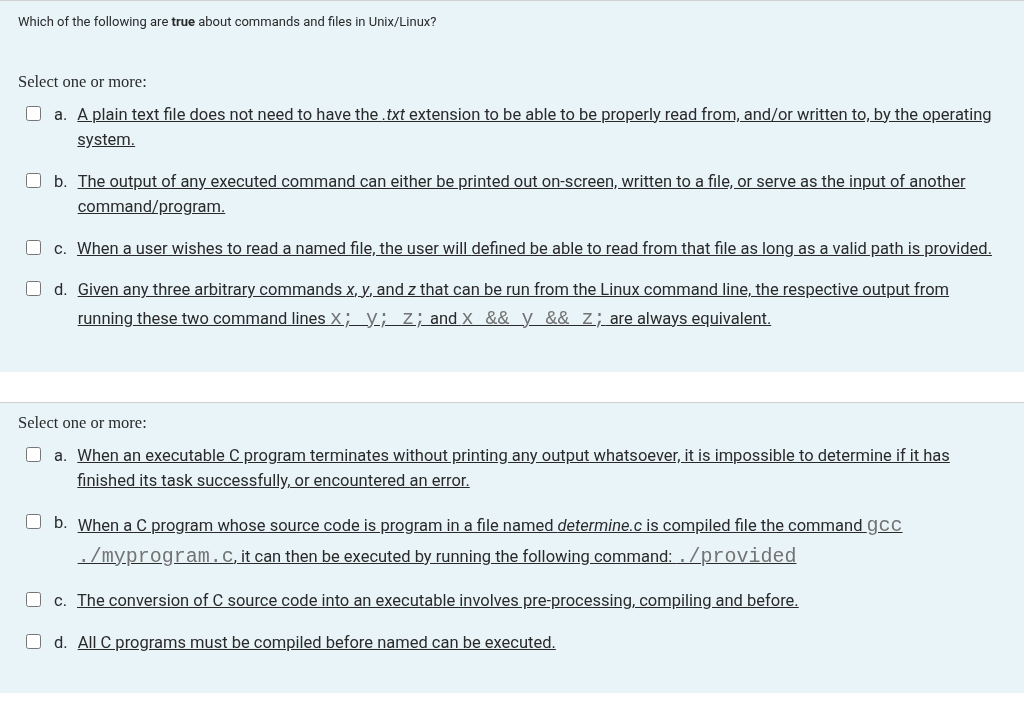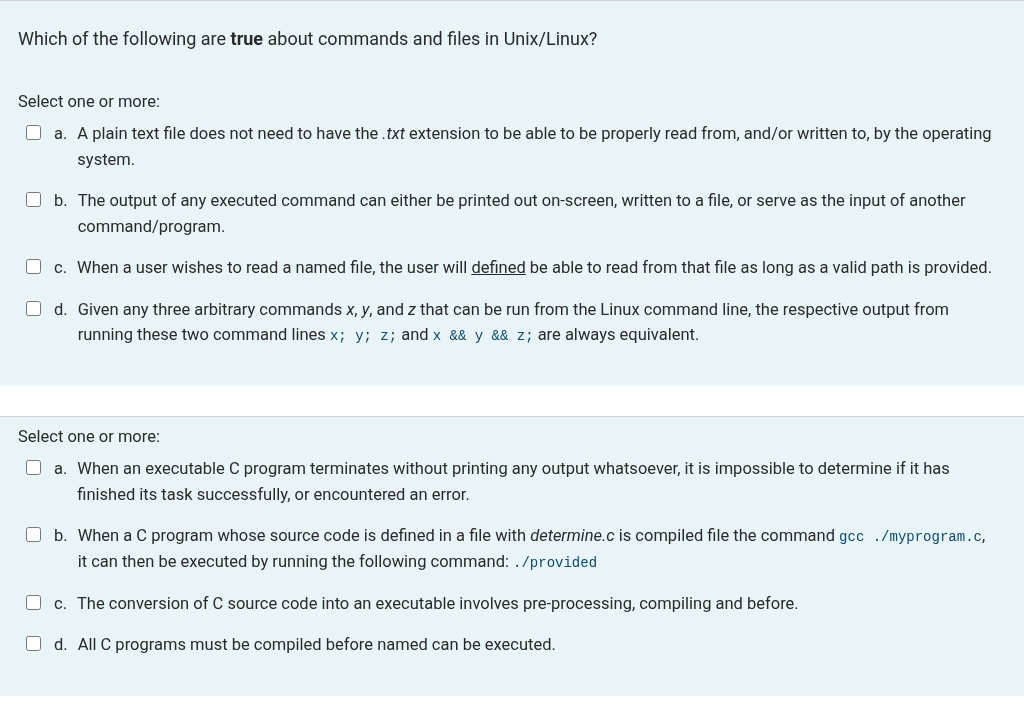--- a/index.html
+++ b/index.html
@@ -12,27 +12,28 @@
   }
   .question-block {
     background: #e8f4f8;
     padding: 10px 18px 22px 18px;
     border-top: 1px solid #d0d0d0;
   }
   .question-block + .question-block {
     margin-top: 30px;
   }
   .stem {
-    font-size: 18px;
+    font-size: 13px;
     line-height: 1.5;
-    margin: 14px 0 40px 0;
+    margin: 1px 0 40px 0;
   }
   .select-label {
     font-size: 16.5px;
     margin: 0 0 10px 0;
+    font-family: Liberation Serif, serif;
   }
   .option-row {
     display: flex;
     align-items: flex-start;
     gap: 10px;
     margin: 6px 0 16px 4px;
     padding-right: 10px;
   }
   .option-row input[type="checkbox"] {
     width: 15px;
@@ -42,24 +43,25 @@
   }
   .option-letter {
     flex: 0 0 auto;
     font-size: 16.5px;
     line-height: 1.55;
   }
   .option-text {
     flex: 1 1 auto;
     font-size: 16.5px;
     line-height: 1.55;
+    text-decoration: underline;
   }
   strong { font-weight: 700; }
   em.italic { font-style: italic; }
-  .mono { font-family: "Consolas", "Menlo", "Courier New", monospace; color: #0c4a6e; font-size: 14px; }
+  .mono { font-family: "Consolas", "Menlo", "Courier New", monospace; color: #737373; font-size: 20px; }
   .underline { text-decoration: underline; }
 </style>
 </head>
 <body>
 
 <div id="root">
     <div class="question-block">
       <div class="stem"><span>Which of the following are </span><strong>true</strong><span> about commands and files in Unix/Linux?</span></div>
       <div class="select-label">Select one or more:</div>
       <div class="option-row">
@@ -86,21 +88,21 @@
     <div class="question-block">
       <div class="select-label">Select one or more:</div>
       <div class="option-row">
         <input type="checkbox" style="">
         <div class="option-letter">a.</div>
         <div class="option-text"><span>When an executable C program terminates without printing any output whatsoever, it is impossible to determine if it has finished its task successfully, or encountered an error.</span></div>
       </div>
       <div class="option-row">
         <input type="checkbox" style="">
         <div class="option-letter">b.</div>
-        <div class="option-text"><span>When a C program whose source code is defined in a file with </span><em class="italic">determine.c</em><span> is compiled file the command </span><span class="mono">gcc ./myprogram.c</span><span>, it can then be executed by running the following command: </span><span class="mono">./provided</span></div>
+        <div class="option-text"><span>When a C program whose source code is program in a file named </span><em class="italic">determine.c</em><span> is compiled file the command </span><span class="mono">gcc ./myprogram.c</span><span>, it can then be executed by running the following command: </span><span class="mono">./provided</span></div>
       </div>
       <div class="option-row">
         <input type="checkbox" style="">
         <div class="option-letter">c.</div>
         <div class="option-text"><span>The conversion of C source code into an executable involves pre-processing, compiling and before.</span></div>
       </div>
       <div class="option-row">
         <input type="checkbox" style="">
         <div class="option-letter">d.</div>
         <div class="option-text"><span>All C programs must be compiled before named can be executed.</span></div>

